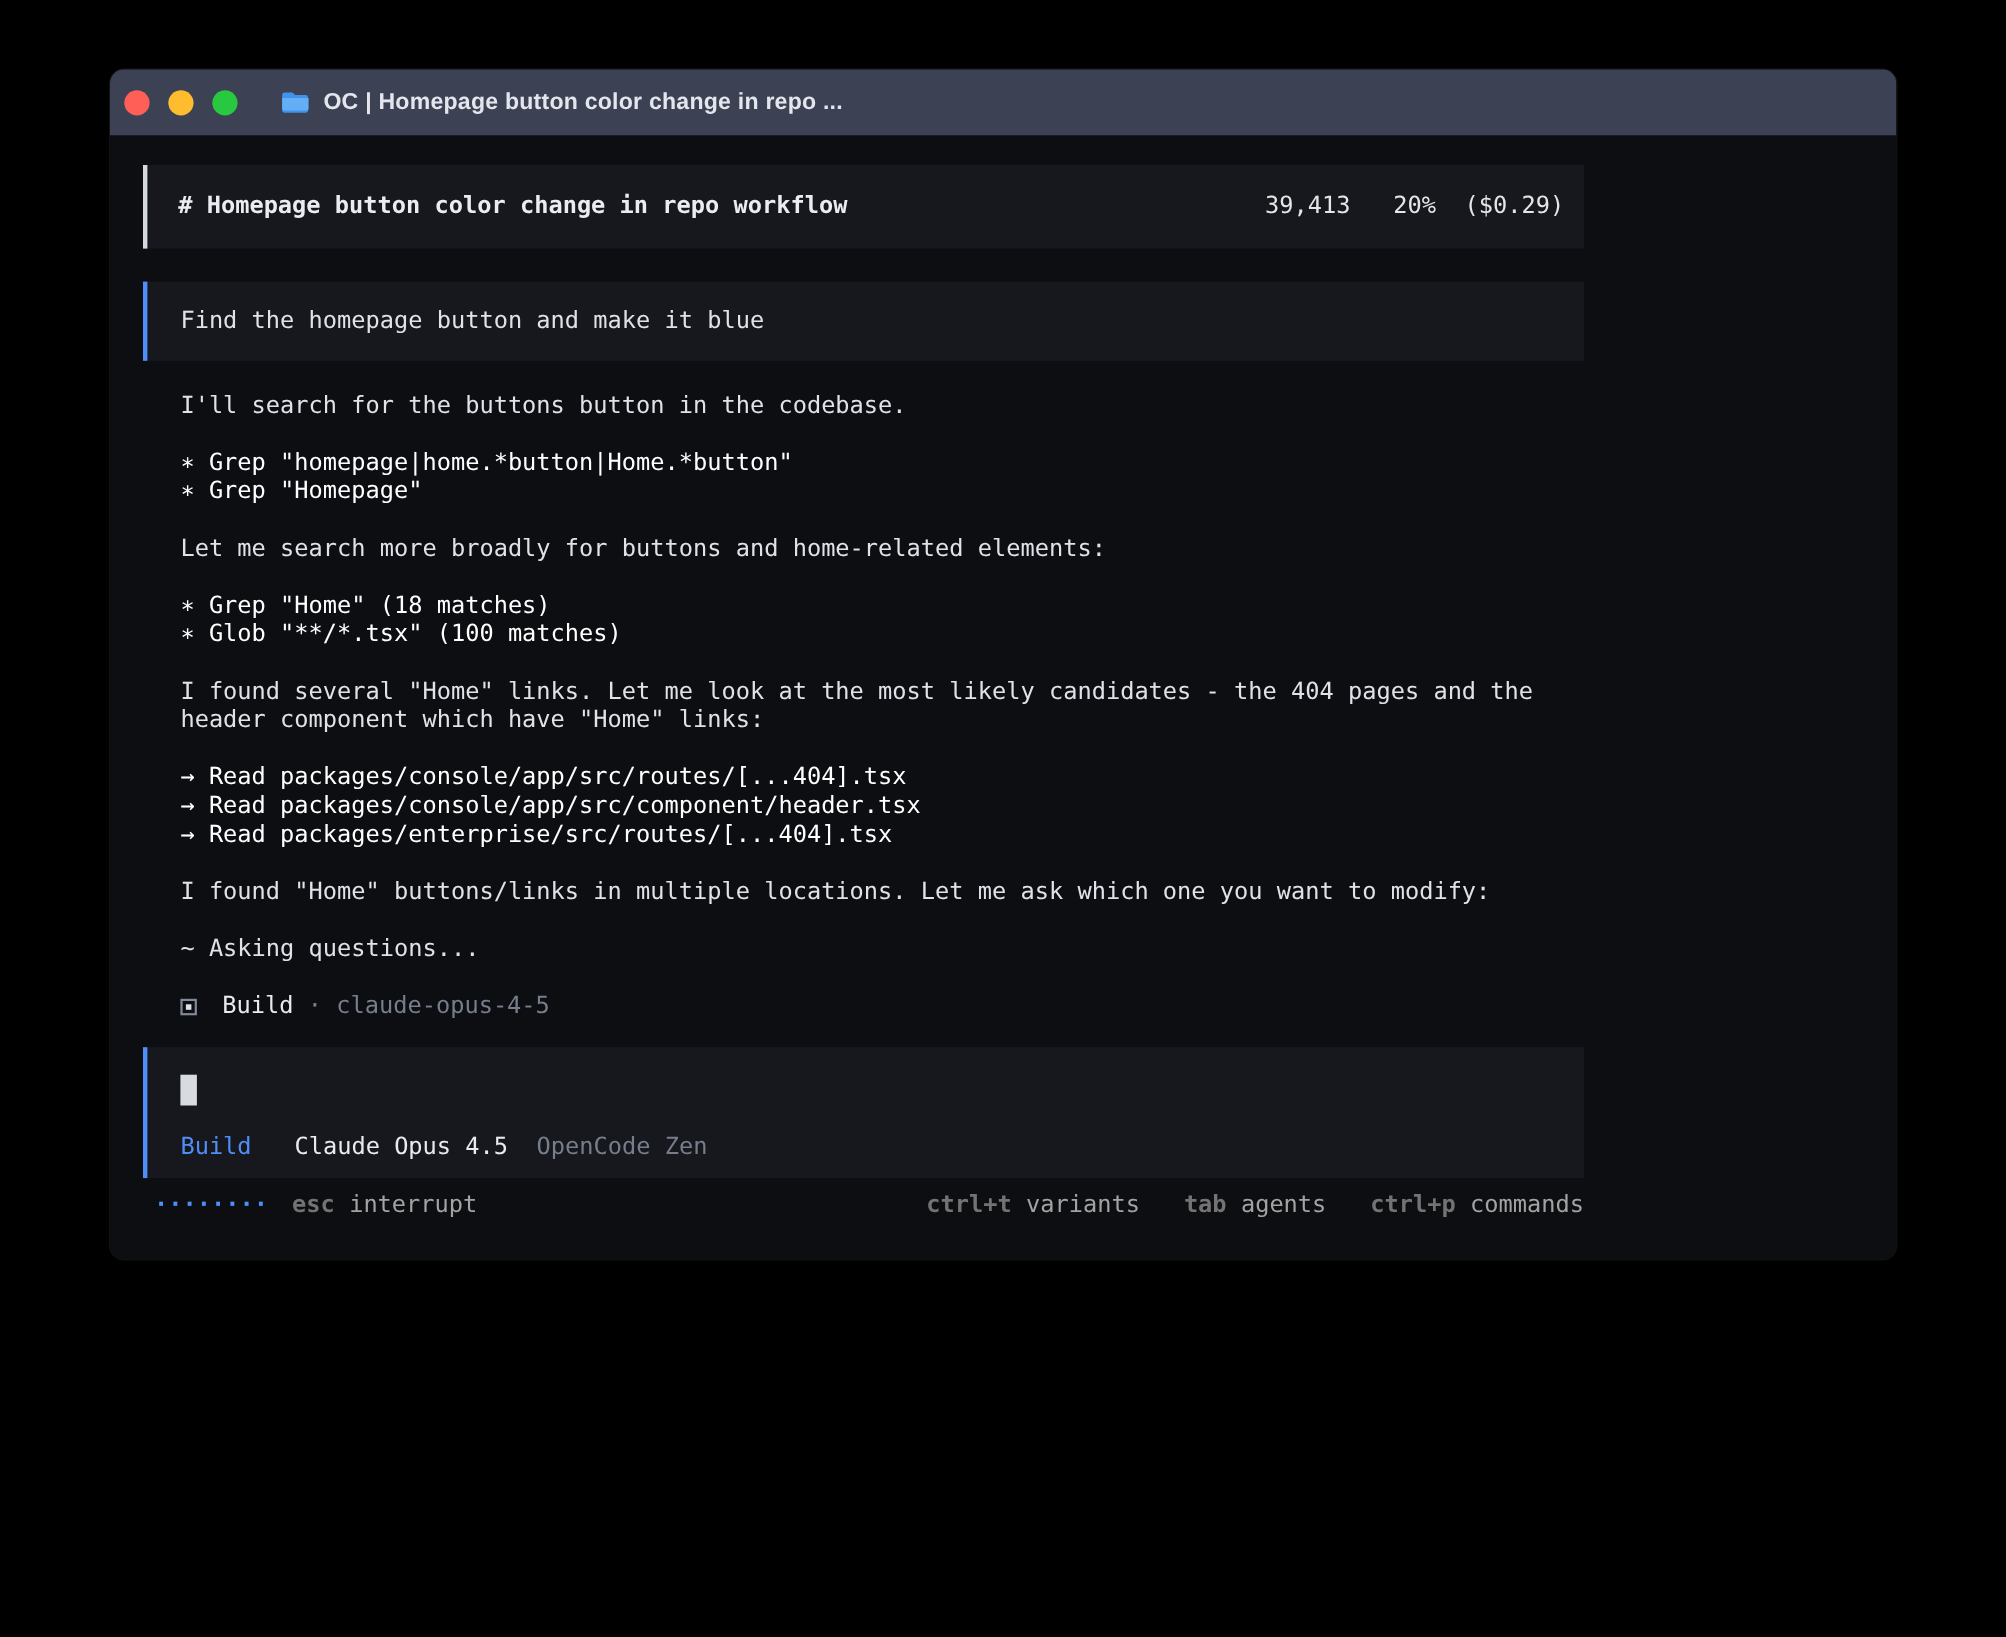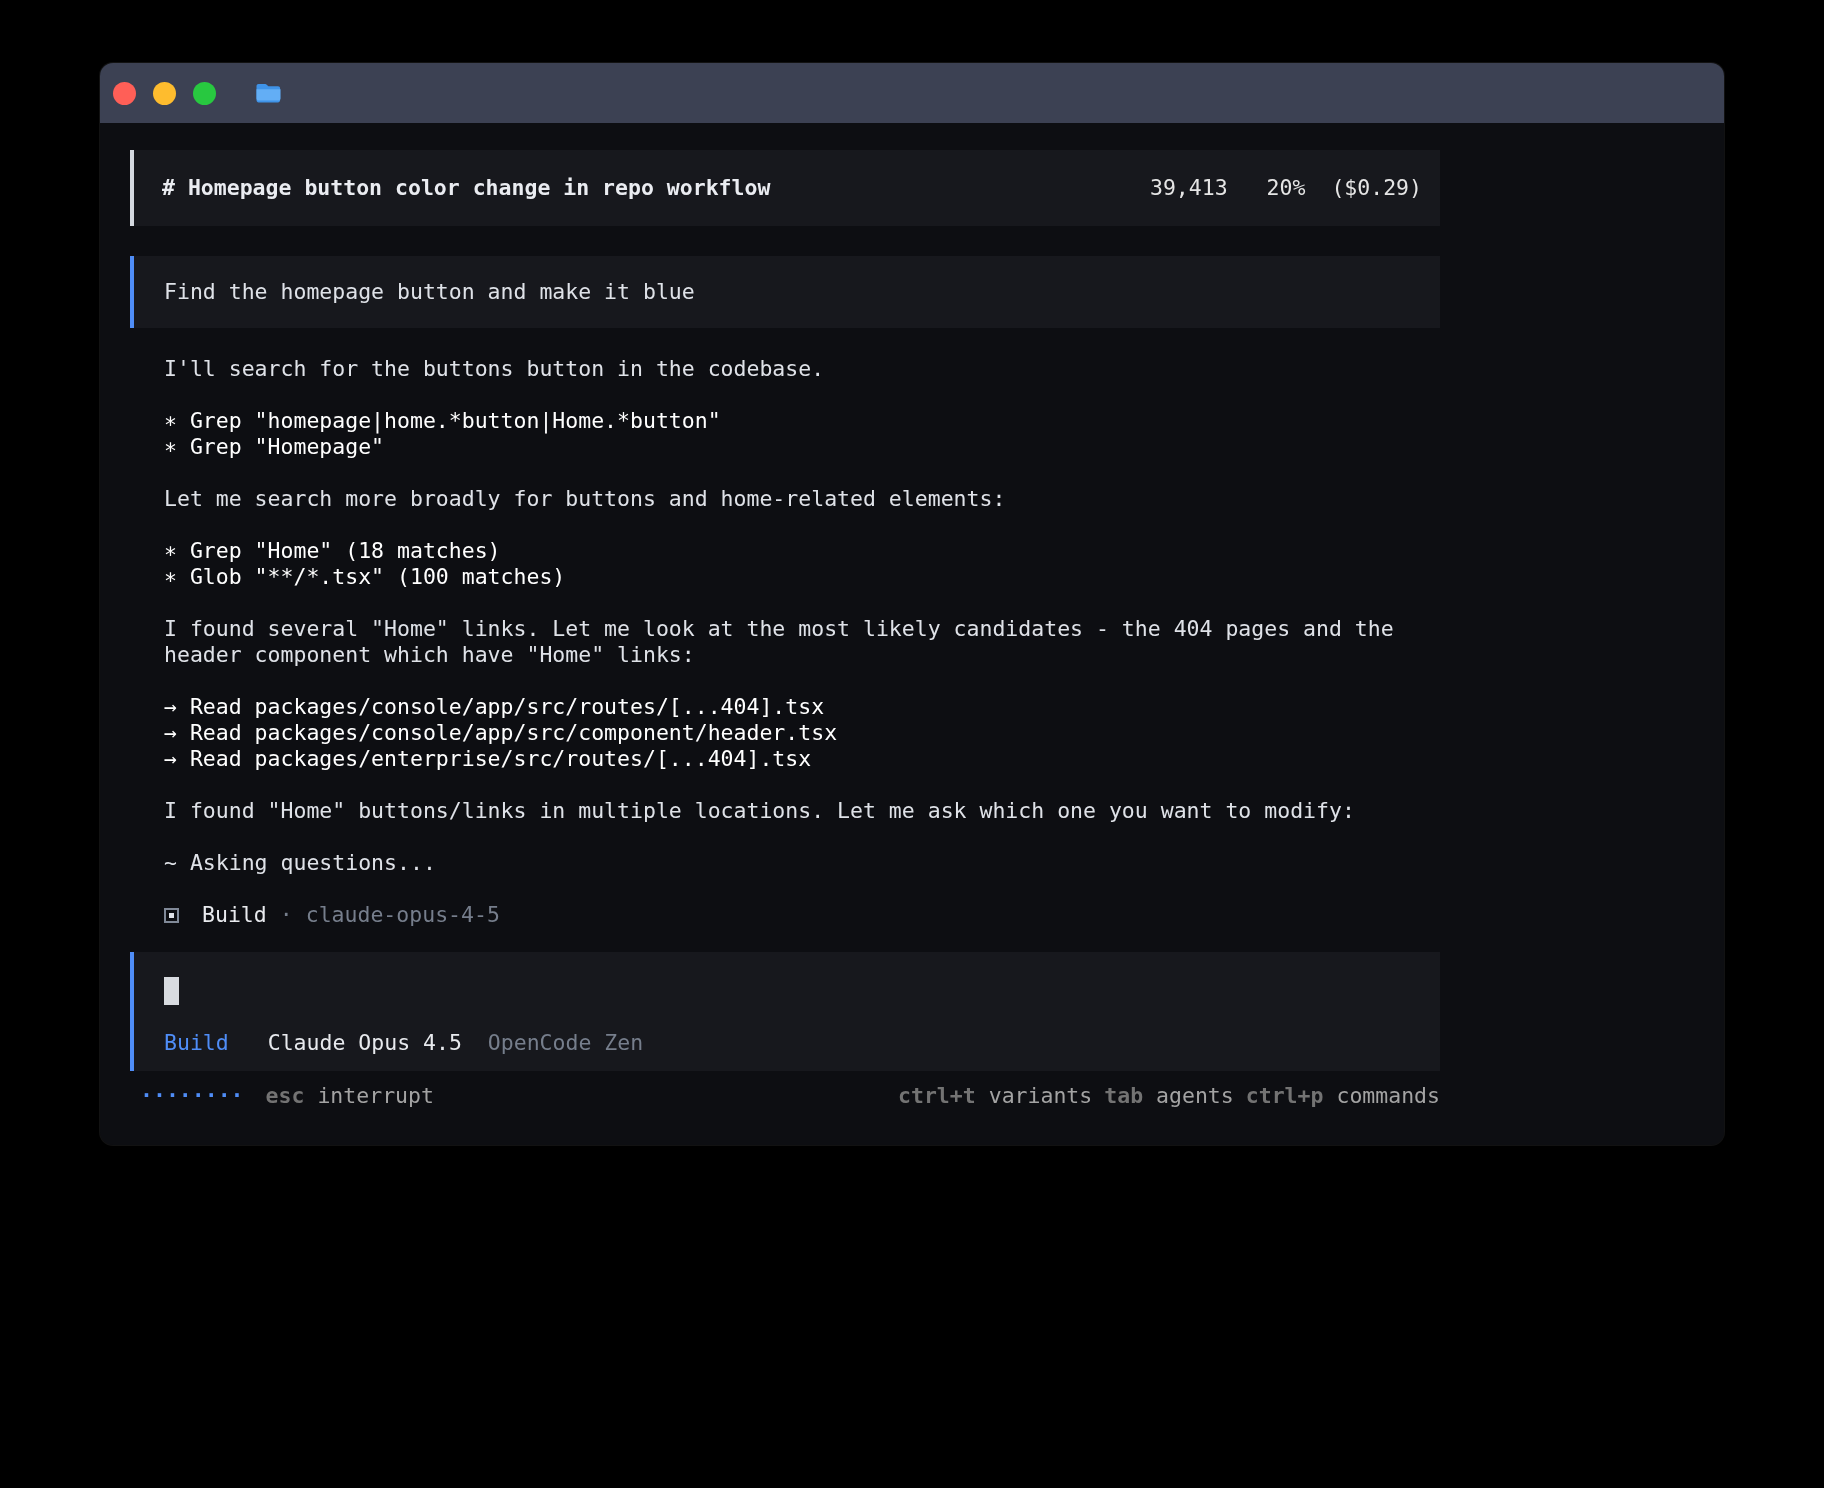--- a/index.html
+++ b/index.html
@@ -129,21 +129,21 @@
 
   .status-bar {
     width: 1310px;
     display: flex;
     justify-content: space-between;
     align-items: center;
     margin-top: 12px;
     white-space: nowrap;
   }
   .status-left  { display: flex; align-items: center; padding-left: 10px; }
-  .status-right { display: flex; align-items: flex-start; gap: 12px; }
+  .status-right { display: flex; align-items: flex-start; gap: 40px; }
   .hint { display: flex; align-items: center; }
   .dots { color: #4F8DF7; margin-right: 22px; font-weight: 700; }
   .key  { color: #737373; font-weight: 700; }
   .hint-label { color: #a3a3a3; margin-left: 13px; }
 </style>
 </head>
 <body>
 
 <div class="screen">
   <div class="window">
@@ -151,20 +151,21 @@
     <div class="titlebar">
       <span class="light red"></span>
       <span class="light yellow"></span>
       <span class="light green"></span>
       <span class="folder">
         <svg width="27" height="21" viewBox="0 0 27 21">
           <path d="M1.5 3.2c0-1.2.9-2.1 2.1-2.1h6.6c.6 0 1.1.2 1.5.6l1.7 1.6h9.6c1.2 0 2.1.9 2.1 2.1v11.9c0 1.2-.9 2.1-2.1 2.1H3.6c-1.2 0-2.1-.9-2.1-2.1V3.2z" fill="#3F93E8"></path>
           <path d="M1.5 6.2h24v9.2c0 1.2-.9 2.1-2.1 2.1H3.6c-1.2 0-2.1-.9-2.1-2.1V6.2z" fill="#63AEF5"></path>
         </svg>
       </span>
+      <span class="title">OC | Homepage button color change in repo ...</span>
     </div>
 
     <div class="tui">
 
       <div class="block header-block">
         <span class="header-title"># Homepage button color change in repo workflow</span>
         <span class="header-stats">
           <span class="tok">39,413</span>
           <span class="pct">20%</span>
           <span class="cost">($0.29)</span>

